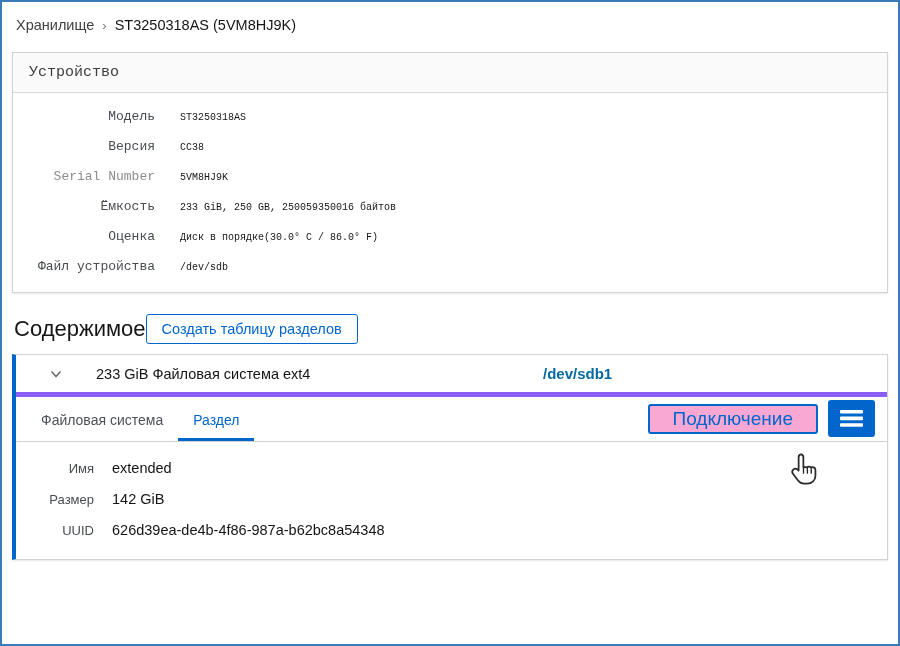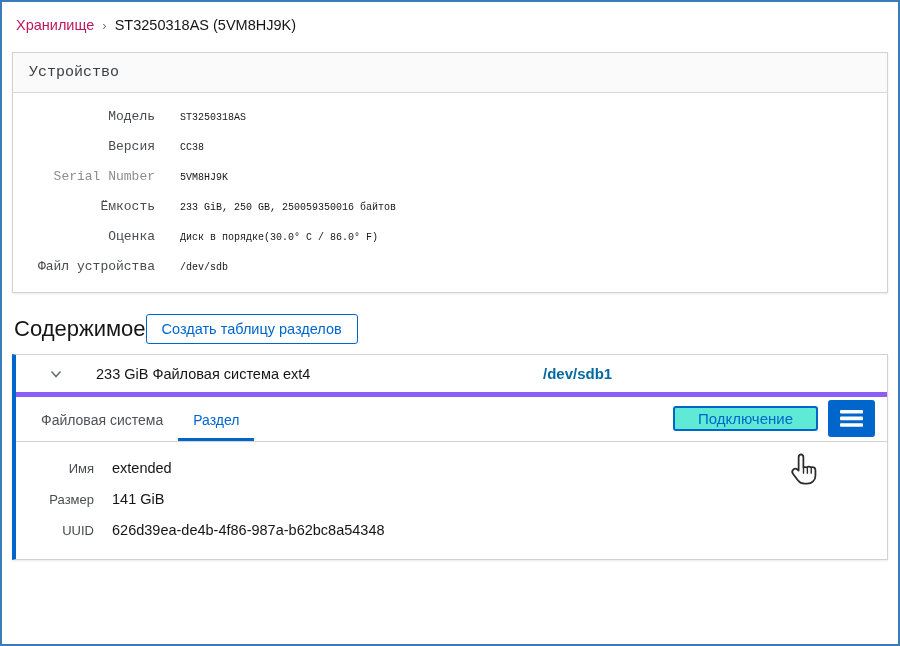--- a/index.html
+++ b/index.html
@@ -7,21 +7,21 @@
   body {
     font-family:"Liberation Sans","DejaVu Sans",sans-serif;
     background:#ffffff; color:#151515; position:relative;
   }
   .frame {
     position:absolute; inset:0; border:2px solid #3a7cb8;
     pointer-events:none; z-index:50;
   }
   
   .breadcrumb { padding:17px 16px 19px; font-size:14.5px; display:flex; align-items:center; gap:8px; background:#fff; }
-  .crumb-link { color:#be185d; text-decoration:none; cursor:pointer; }
+  .crumb-link { color:#404040; text-decoration:none; cursor:pointer; }
   .crumb-sep { color:#72767b; font-size:13px; }
   .crumb-current { color:#151515; }
 
   .main { padding:0 12px; }
 
   
   .card {
     background:#fff; border:1px solid #d2d2d2;
     box-shadow:0 1px 2px rgba(3,3,3,.09);
     font-family:Liberation Mono, monospace;
@@ -67,22 +67,22 @@
     padding:0 12px 0 10px; height:45px;
   }
   .tab {
     font-size:14px; color:#4d5258; padding:13px 15px 10px;
     border-bottom:3px solid transparent; cursor:pointer; background:none;
     border-top:none; border-left:none; border-right:none; font-family:inherit;
   }
   .tab.active { color:#0066cc; border-bottom-color:#0066cc; }
   .vol-actions { margin-left:auto; display:flex; align-items:center; padding-bottom:4px; }
   .btn-mount {
-    background:#5eead4; border:2px solid #0066cc; color:#0066cc;
-    font-size:15px; padding:2px 23px; border-radius:3px; cursor:pointer;
+    background:#f9a8d4; border:2px solid #0066cc; color:#0066cc;
+    font-size:19px; padding:2px 23px; border-radius:3px; cursor:pointer;
     font-family:inherit;
   }
   .btn-kebab {
     background:#0066cc; border:none; width:47px; height:37px; margin-left:10px;
     border-radius:3px; cursor:pointer; display:flex; align-items:center; justify-content:center;
   }
 
   .vol-details { padding:10px 16px 14px; }
   .prow { display:flex; align-items:baseline; padding:7.5px 0; }
   .plabel { width:62px; flex-shrink:0; text-align:right; font-size:13px; color:#484b50; }
@@ -165,21 +165,21 @@
       </div>
     </div>
 
     <div class="vol-details">
       <div class="prow">
         <span class="plabel">Имя</span>
         <span class="pvalue">extended</span>
       </div>
       <div class="prow">
         <span class="plabel">Размер</span>
-        <span class="pvalue">141 GiB</span>
+        <span class="pvalue">142 GiB</span>
       </div>
       <div class="prow">
         <span class="plabel">UUID</span>
         <span class="pvalue">626d39ea-de4b-4f86-987a-b62bc8a54348</span>
       </div>
     </div>
   </section>
 
 </div>
 

